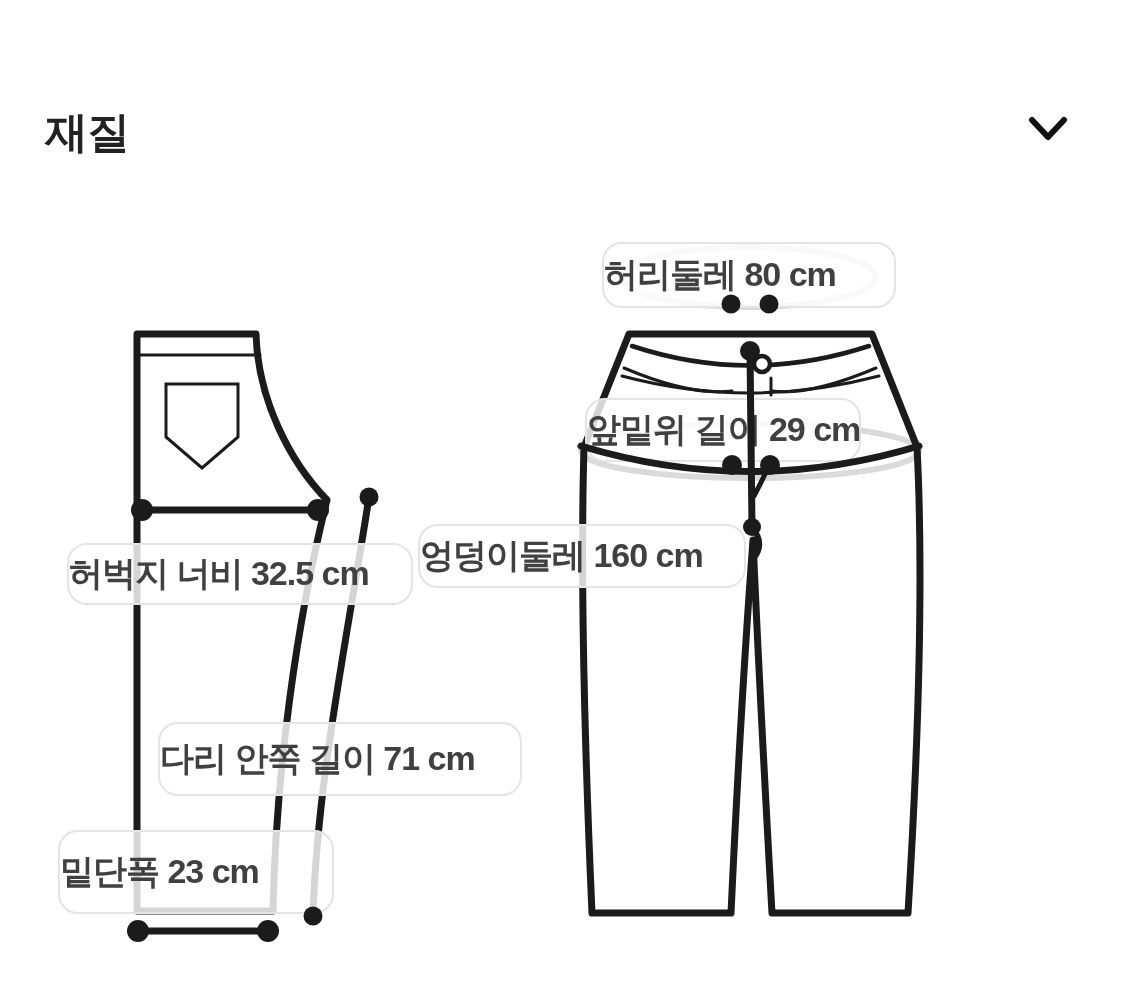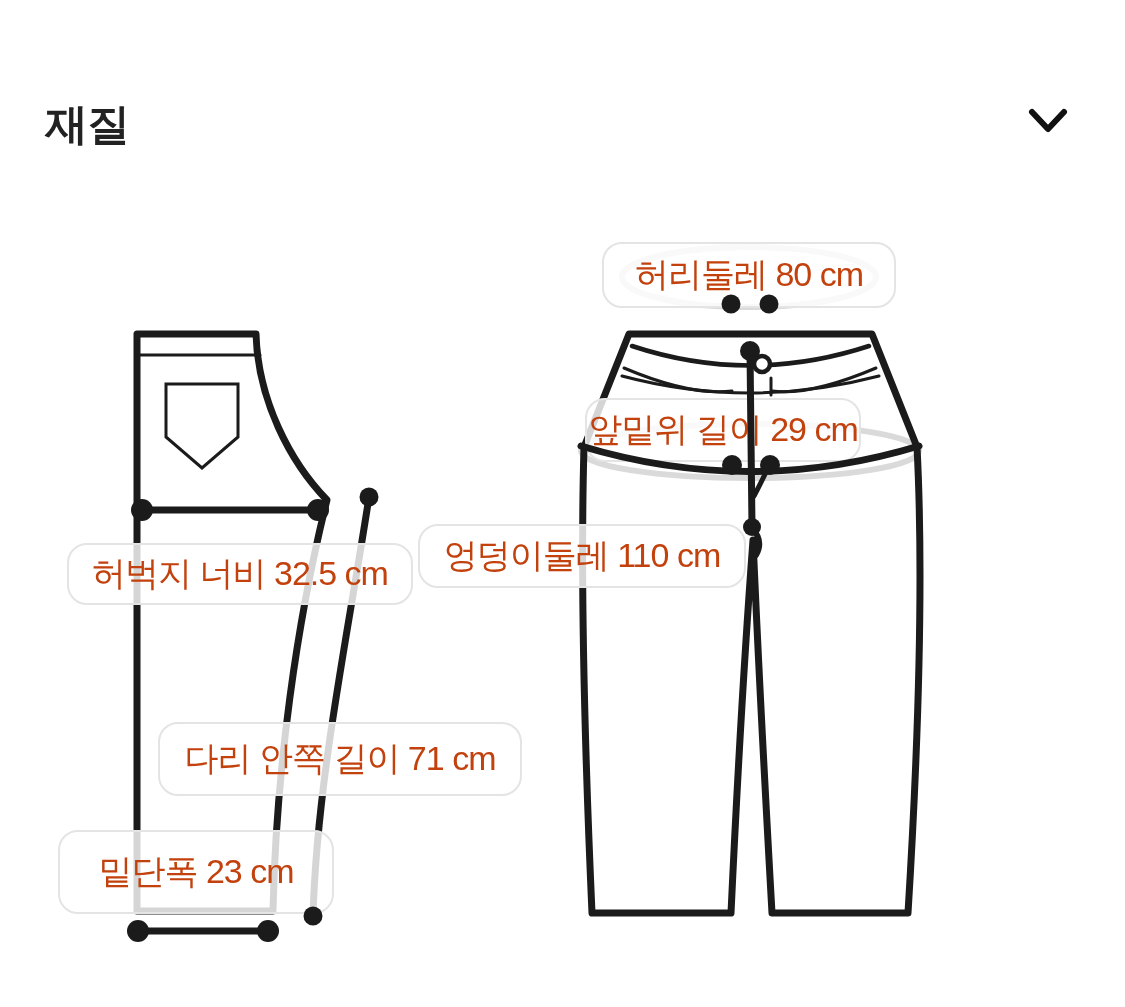--- a/index.html
+++ b/index.html
@@ -2,42 +2,42 @@
 <html><head>
 <meta charset="utf-8">
 <style>
   html,body{margin:0;padding:0;}
   body{
     width:1125px;height:1007px;position:relative;overflow:hidden;
     background:#ffffff;
     font-family:"Liberation Sans","DejaVu Sans",sans-serif;
   }
   .section-header{
-    position:absolute;left:0;top:8px;width:1125px;height:160px;
+    position:absolute;left:0;top:16px;width:1125px;height:160px;
   }
   .section-title{
     position:absolute;left:45px;top:88px;
     font-size:43px;font-weight:700;color:#222222;letter-spacing:-1px;
   }
   .chevron-btn{
     position:absolute;right:48px;top:90px;width:56px;height:52px;
     background:transparent;border:none;cursor:pointer;padding:0;
   }
   .diagram-layer{
     position:absolute;left:0;top:0;width:1125px;height:1007px;
   }
   .layer-base{z-index:1;}
   .layer-measure{z-index:3;pointer-events:none;}
   .mlabel{
     position:absolute;z-index:2;
-    display:flex;align-items:center;justify-content:center;
+    display:flex;align-items:center;
     background:rgba(255,255,255,0.82);
     border:2px solid #e4e4e4;border-radius:20px;
     box-sizing:border-box;
-    font-size:34px;font-weight:400;color:#c2410c;letter-spacing:-1px;
+    font-size:34px;font-weight:700;color:#404040;letter-spacing:-1px;
     white-space:nowrap;
   }
   .garment{stroke:#1b1b1b;stroke-width:7;fill:none;stroke-linejoin:round;stroke-linecap:round;}
   .seam{stroke:#1b1b1b;stroke-width:3;fill:none;stroke-linecap:round;}
   .seam-heavy{stroke:#1b1b1b;stroke-width:4.5;fill:none;stroke-linecap:round;}
   .guide{stroke:#dadada;stroke-width:6;fill:none;}
   .measure-line{stroke:#1b1b1b;stroke-width:7;fill:none;stroke-linecap:round;}
   .measure-dot{fill:#1b1b1b;stroke:none;}
 </style>
 </head>
@@ -74,21 +74,21 @@
   </g>
 </svg>
 
 <div class="mlabel" style="left:602px;top:242px;width:294px;height:66px">
   <span>허리둘레 80 cm</span>
 </div>
 <div class="mlabel" style="left:585px;top:398px;width:276px;height:64px">
   <span>앞밑위 길이 29 cm</span>
 </div>
 <div class="mlabel" style="left:418px;top:524px;width:328px;height:64px">
-  <span>엉덩이둘레 110 cm</span>
+  <span>엉덩이둘레 160 cm</span>
 </div>
 <div class="mlabel" style="left:67px;top:543px;width:346px;height:62px">
   <span>허벅지 너비 32.5 cm</span>
 </div>
 <div class="mlabel" style="left:158px;top:722px;width:364px;height:74px">
   <span>다리 안쪽 길이 71 cm</span>
 </div>
 <div class="mlabel" style="left:58px;top:830px;width:276px;height:84px">
   <span>밑단폭 23 cm</span>
 </div>

